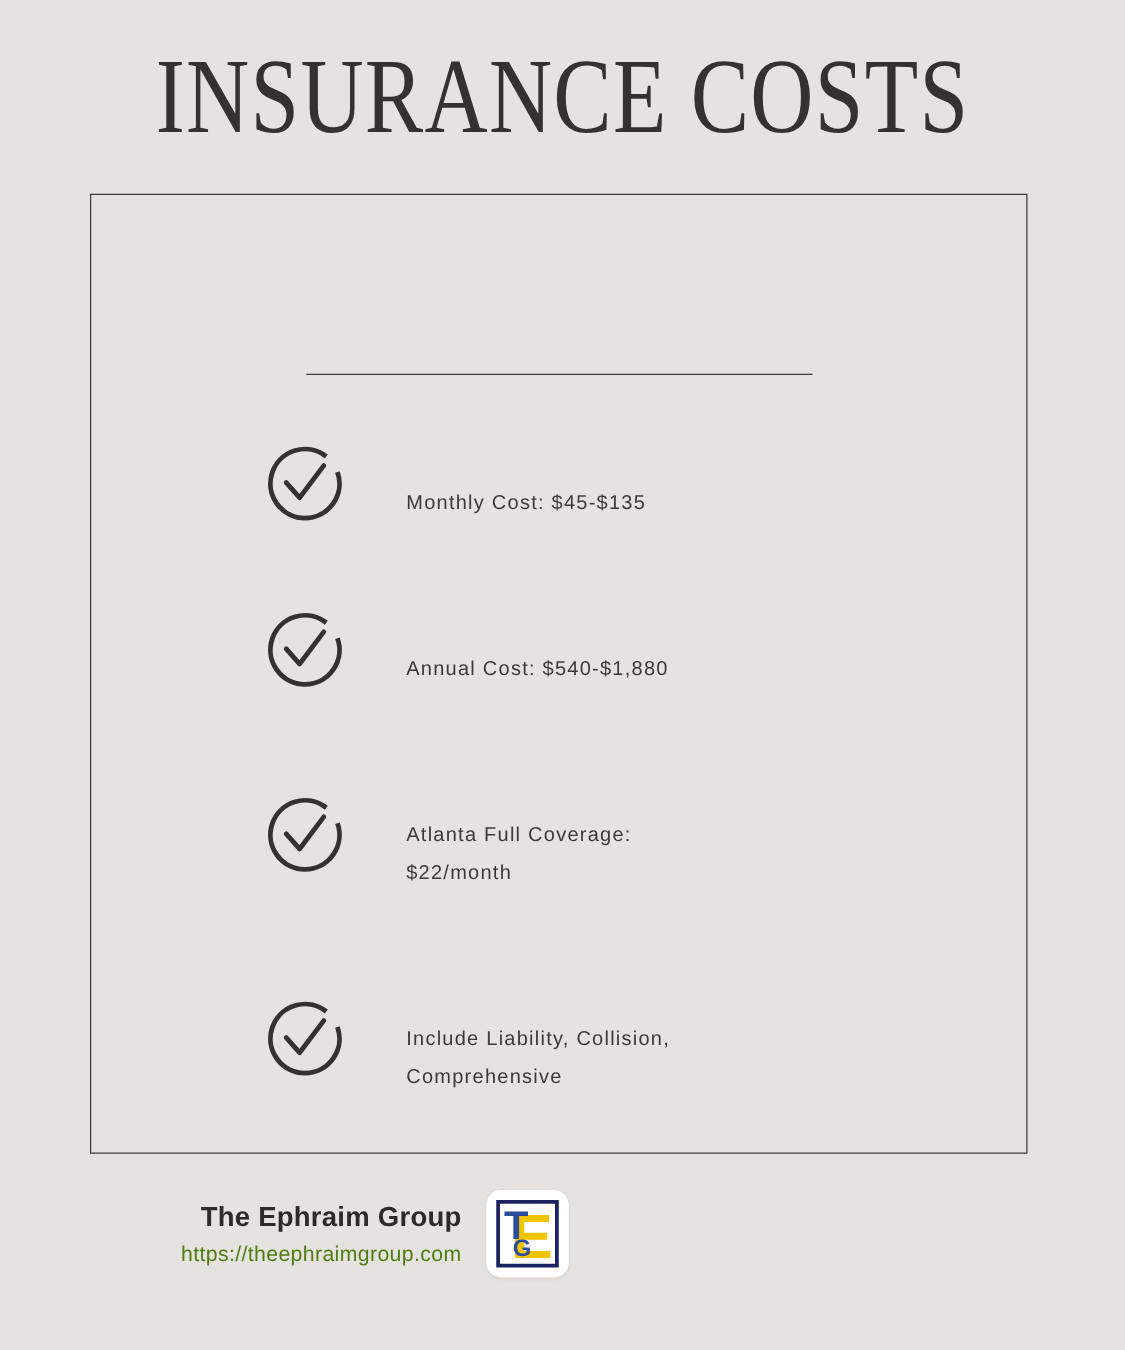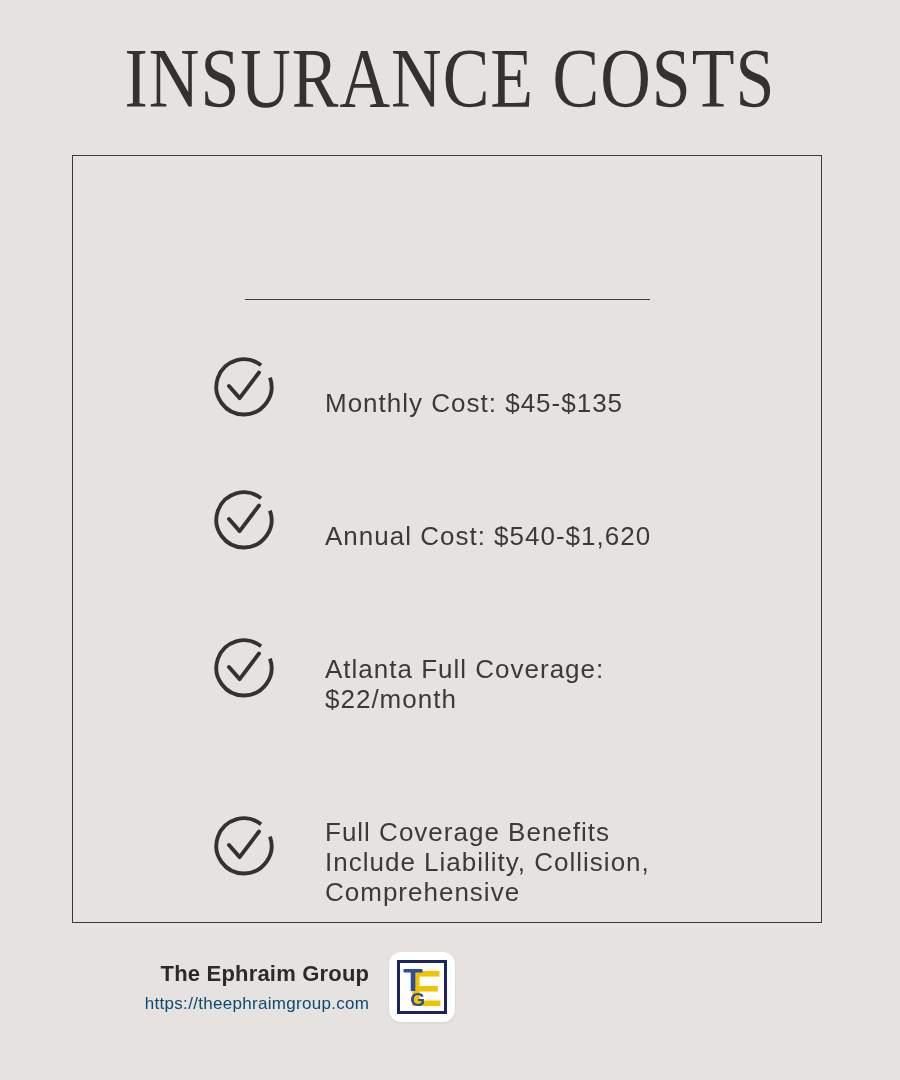--- a/index.html
+++ b/index.html
@@ -63,21 +63,21 @@
     align-items: center;
     gap: 50px;
   }
   .check-icon {
     width: 62px; height: 62px;
     flex: 0 0 62px;
     color: var(--color-ink);
   }
   .check-icon svg { width: 62px; height: 62px; display: block; }
   .item-text {
-    font-size: 26px;
+    font-size: 16px;
     line-height: 30px;
     letter-spacing: 1px;
     color: var(--color-body_text);
     margin-top: 32px;
   }
   .item-text div { white-space: nowrap; }
 
   .footer {
     position: absolute;
     top: 952px; left: 0;
@@ -94,21 +94,21 @@
   .brand-text { text-align: right; }
   .brand-name {
     font-size: 22px;
     font-weight: 700;
     color: #2e2a27;
     letter-spacing: 0.2px;
   }
   .brand-url {
     margin-top: 7px;
     font-size: 17px;
-    color: #0c4a6e;
+    color: #4d7c0f;
     letter-spacing: 0.3px;
   }
   .brand-logo {
     width: 66px; height: 70px;
     background: var(--color-logo_bg);
     border-radius: 12px;
     box-shadow: 0 1px 3px rgba(0,0,0,0.08);
     display: flex;
     align-items: center;
     justify-content: center;
@@ -150,21 +150,21 @@
       </div>
 
       <div class="checklist-row">
         <span class="check-icon">
           <svg viewBox="0 0 64 64" fill="none" stroke="currentColor" stroke-width="4">
             <path d="M 58.8 22.3 A 28.5 28.5 0 1 1 49.6 9.5"></path>
             <path d="M 16.5 31 L 27.5 43.5 L 47.5 17" stroke-linecap="round" stroke-linejoin="round"></path>
           </svg>
         </span>
         <div class="item-text">
-          <div>Annual Cost: $540-$1,620</div>
+          <div>Annual Cost: $540-$1,880</div>
         </div>
       </div>
 
       <div class="checklist-row">
         <span class="check-icon">
           <svg viewBox="0 0 64 64" fill="none" stroke="currentColor" stroke-width="4">
             <path d="M 58.8 22.3 A 28.5 28.5 0 1 1 49.6 9.5"></path>
             <path d="M 16.5 31 L 27.5 43.5 L 47.5 17" stroke-linecap="round" stroke-linejoin="round"></path>
           </svg>
         </span>
@@ -175,21 +175,20 @@
       </div>
 
       <div class="checklist-row">
         <span class="check-icon">
           <svg viewBox="0 0 64 64" fill="none" stroke="currentColor" stroke-width="4">
             <path d="M 58.8 22.3 A 28.5 28.5 0 1 1 49.6 9.5"></path>
             <path d="M 16.5 31 L 27.5 43.5 L 47.5 17" stroke-linecap="round" stroke-linejoin="round"></path>
           </svg>
         </span>
         <div class="item-text">
-          <div>Full Coverage Benefits</div>
           <div>Include Liability, Collision,</div>
           <div>Comprehensive</div>
         </div>
       </div>
 
     </div>
   </div>
 
   <div class="footer">
     <div class="footer-inner">

